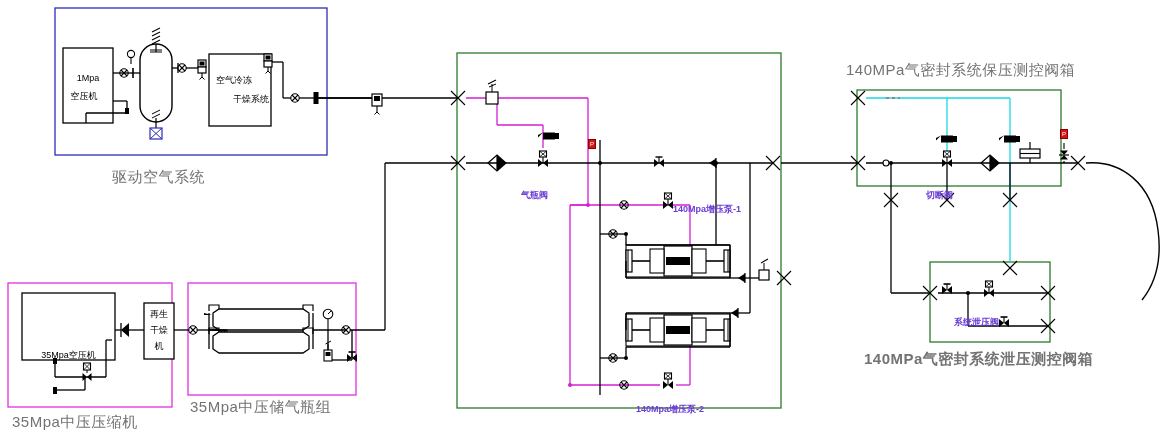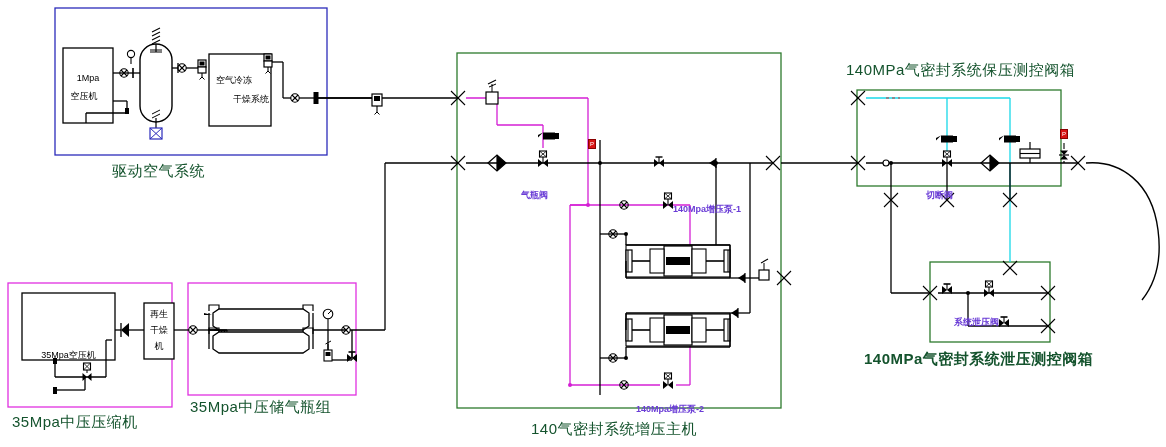--- a/index.html
+++ b/index.html
@@ -1,19 +1,19 @@
 <!DOCTYPE html>
 <html><head>
 <meta charset="utf-8">
 <style>
   html,body{margin:0;padding:0;background:#ffffff;}
   #root{position:relative;width:1166px;height:447px;background:#ffffff;
         font-family:"Liberation Sans","DejaVu Sans",sans-serif;overflow:hidden;}
   svg{position:absolute;left:0;top:0;}
-  .cap{position:absolute;color:#14532d;font-size:15px;white-space:nowrap;letter-spacing:.5px;}
+  .cap{position:absolute;color:#737373;font-size:15px;white-space:nowrap;letter-spacing:.5px;}
   .tagbig{position:absolute;color:#6a3cd6;font-size:9px;white-space:nowrap;font-weight:bold;margin-top:16px;}
   .boxtxt{position:absolute;color:#000;font-size:9px;white-space:nowrap;text-align:center;line-height:12px;}
   .redtag{position:absolute;background:#d81313;color:#fff;font-size:6px;line-height:8px;
           padding:0 1px;border:1px solid #8a0000;}
 </style>
 </head>
 <body>
 
 <div id="root">
 
@@ -433,24 +433,23 @@
     <line x1="-3.5" y1="-6" x2="3.5" y2="-6" stroke="#000" stroke-width="1.6"></line>
   </g>
   <circle cx="968" cy="293" r="2" fill="#000"></circle>
   <use href="#xmark" x="930" y="293"></use>
   <use href="#xmark" x="1048" y="293"></use>
   <use href="#xmark" x="1048" y="326"></use>
   <use href="#xmark" x="1010" y="268"></use>
 
 </svg>
 
-<div class="cap" style="left:112px; top:162px;">驱动空气系统</div>
+<div class="cap" style="left:112px; top:168px;">驱动空气系统</div>
 <div class="cap" style="left:12px; top:413px;">35Mpa中压压缩机</div>
 <div class="cap" style="left:190px; top:398px;">35Mpa中压储气瓶组</div>
-<div class="cap" style="left:531px; top:420px;">140气密封系统增压主机</div>
 <div class="cap" style="left:846px; top:61px;">140MPa气密封系统保压测控阀箱</div>
 <div class="cap" style="left:864px; top:350px;font-weight:bold;">140MPa气密封系统泄压测控阀箱</div>
 
 <div class="boxtxt" style="left:63px; top:72px; width:50px;">1Mpa</div>
 <div class="boxtxt" style="left:63px; top:90px; width:42px;">空压机</div>
 <div class="boxtxt" style="left:209px; top:74px; width:50px;">空气冷冻</div>
 <div class="boxtxt" style="left:209px; top:93px; width:84px;">干燥系统</div>
 <div class="boxtxt" style="left:22px; top:321px; width:93px;margin-top:28px;">35Mpa空压机</div>
 <div class="boxtxt" style="left:144px; top:308px; width:30px;">再生</div>
 <div class="boxtxt" style="left:144px; top:324px; width:30px;">干燥</div>

